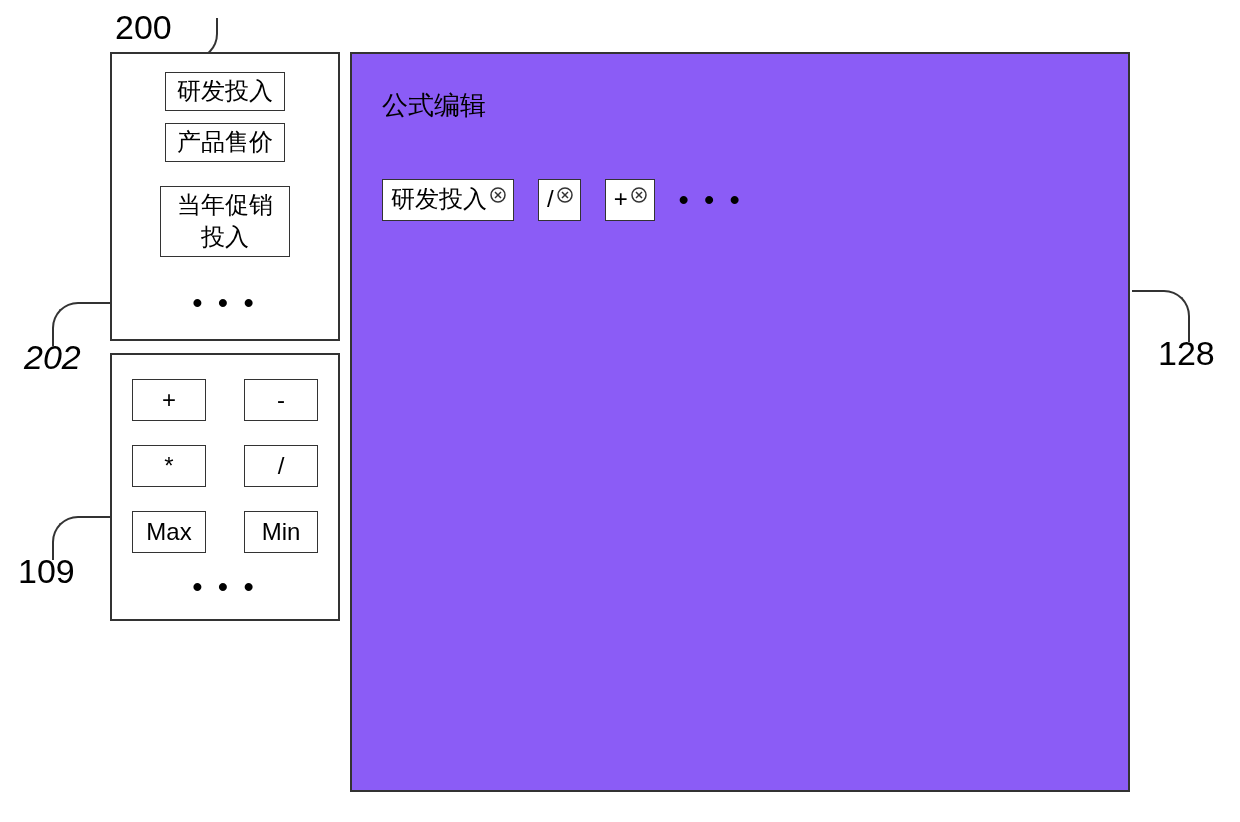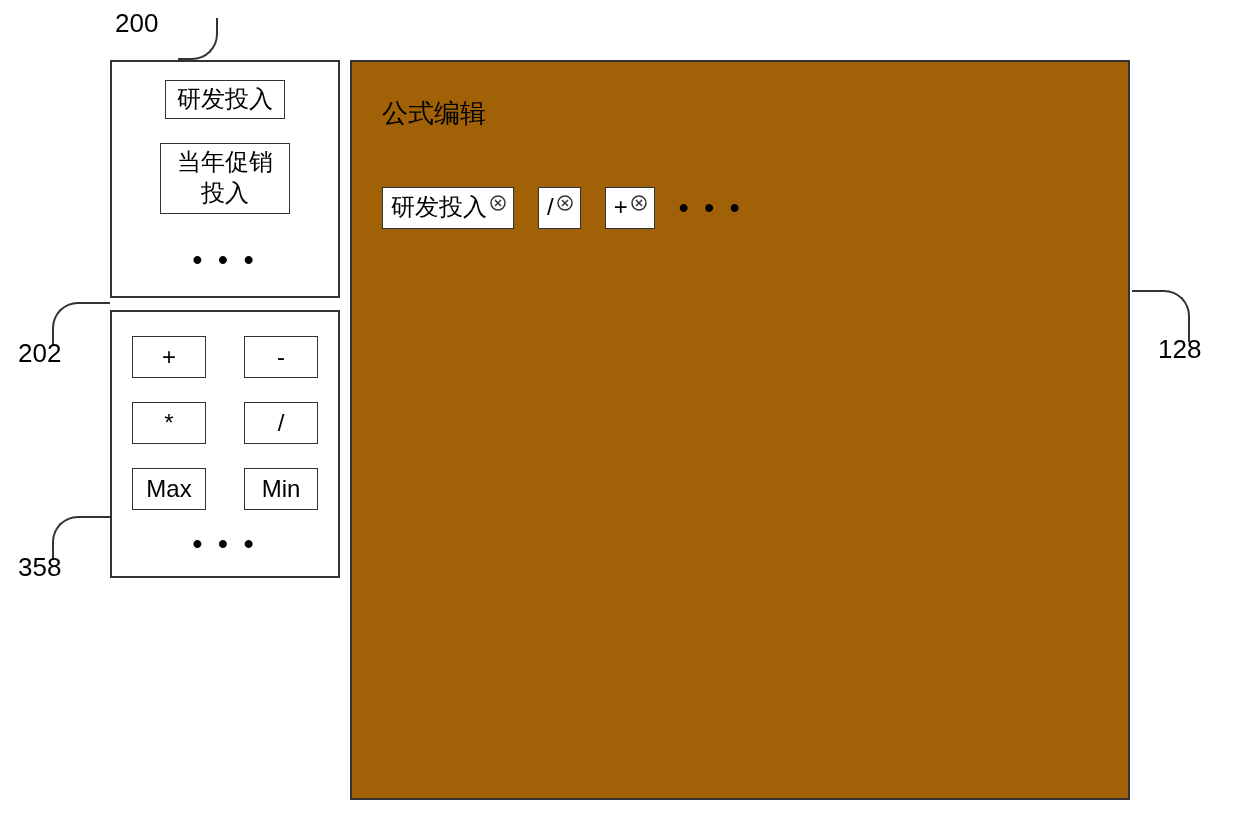--- a/index.html
+++ b/index.html
@@ -9,21 +9,21 @@
     }
     body {
       font-family: "SimSun", "Microsoft YaHei", sans-serif;
       background: #fff;
       width: 1240px;
       height: 822px;
       position: relative;
     }
     .canvas {
       position: absolute;
-      top: 60px;
+      top: 52px;
       left: 110px;
       width: 1020px;
       height: 740px;
       border-radius: 21px;
     }
     .sidebar {
       position: absolute;
       left: 0;
       top: 0;
       width: 230px;
@@ -87,21 +87,21 @@
       cursor: pointer;
       font-family: inherit;
     }
     .main-panel {
       position: absolute;
       left: 240px;
       top: 0;
       width: 780px;
       height: 740px;
       border: 2px solid #333;
-      background: #a16207;
+      background: #8b5cf6;
       padding: 34px 30px;
     }
     .main-title {
       font-size: 26px;
       margin-bottom: 56px;
     }
     .formula-row {
       display: flex;
       align-items: center;
       gap: 24px;
@@ -134,21 +134,21 @@
       height: 16px;
     }
     .formula-ellipsis {
       font-size: 28px;
       font-weight: bold;
       letter-spacing: 4px;
     }
     
     .callout {
       position: absolute;
-      font-size: 26px;
+      font-size: 34px;
     }
     .hook-200 {
       position: absolute;
       left: 178px;
       top: 18px;
       width: 40px;
       height: 42px;
       border-right: 2px solid #333;
       border-bottom: 2px solid #333;
       border-bottom-right-radius: 26px;
@@ -157,21 +157,21 @@
     .hook-202 {
       position: absolute;
       left: 52px;
       top: 302px;
       width: 58px;
       height: 44px;
       border-left: 2px solid #333;
       border-top: 2px solid #333;
       border-top-left-radius: 26px;
     }
-    .label-202 { left: 18px; top: 338px; }
+    .label-202 { left: 24px; top: 338px; font-style: italic; }
     .hook-203 {
       position: absolute;
       left: 52px;
       top: 516px;
       width: 58px;
       height: 44px;
       border-left: 2px solid #333;
       border-top: 2px solid #333;
       border-top-left-radius: 26px;
     }
@@ -191,32 +191,35 @@
 </head>
 <body>
 
 <div class="hook-200"></div>
 <div class="callout label-200">200</div>
 
 <div class="hook-202"></div>
 <div class="callout label-202">202</div>
 
 <div class="hook-203"></div>
-<div class="callout label-203">358</div>
+<div class="callout label-203">109</div>
 
 <div class="hook-201"></div>
 <div class="callout label-201">128</div>
 
 <div class="canvas">
 
   <div class="sidebar">
 
     <div class="side-panel var-panel">
       <button class="var-btn">
         <span>研发投入</span>
+      </button>
+      <button class="var-btn">
+        <span>产品售价</span>
       </button>
       <button class="var-btn multiline">
         <span>当年促销投入</span>
       </button>
       <div class="ellipsis">• • •</div>
     </div>
 
     <div class="side-panel op-panel">
       <div class="op-grid">
         <button class="op-btn">

